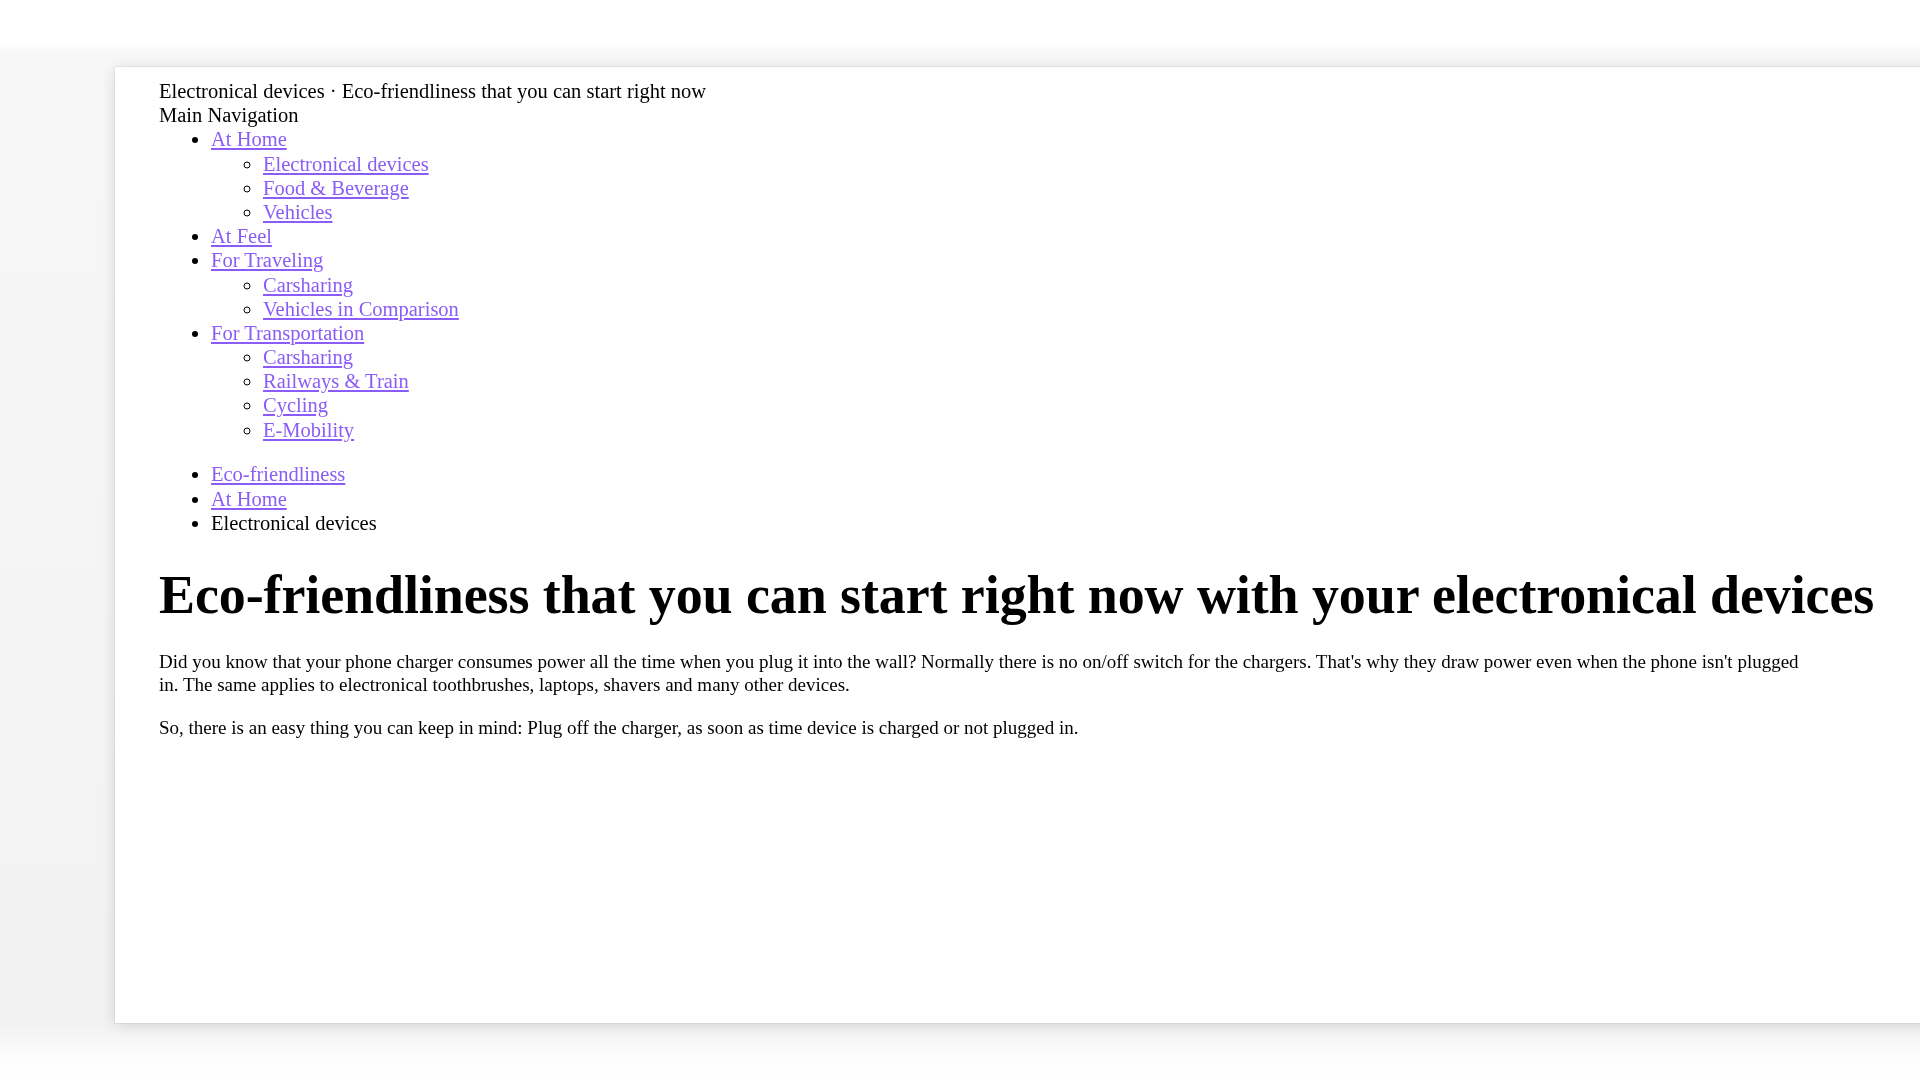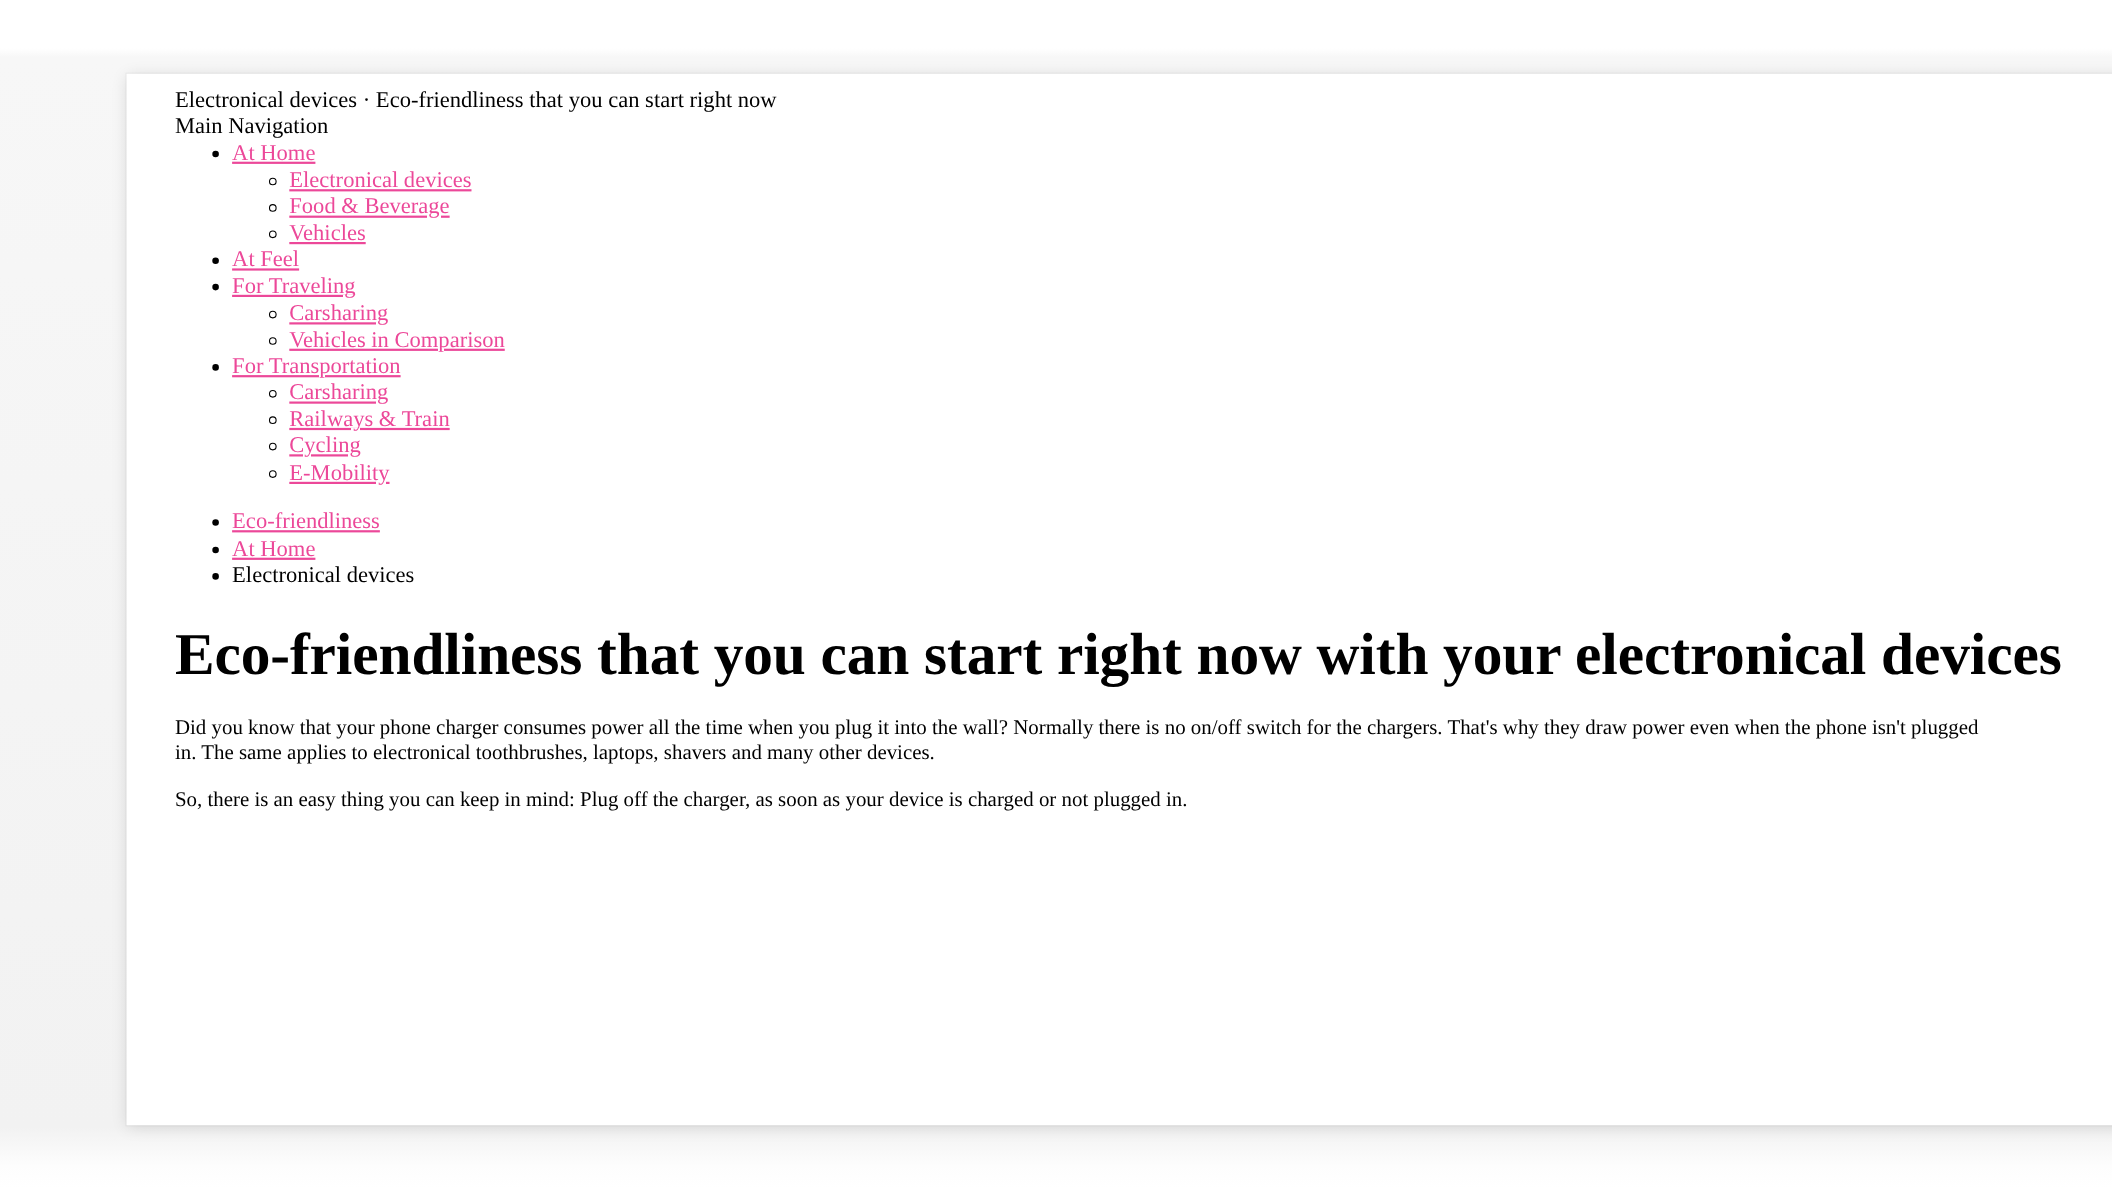--- a/index.html
+++ b/index.html
@@ -54,21 +54,21 @@
 
   .plain-line {
     margin: 0;
     padding: 0;
     font-size: 20.5px;
     line-height: 1.18;
     color: #000000;
   }
 
   a {
-    color: #ec4899;
+    color: #8b5cf6;
     text-decoration: underline;
   }
 
   ul {
     margin: 20.5px 0;
     padding-left: 52px;
     list-style-type: disc;
   }
   ul ul {
     margin: 0;
@@ -177,18 +177,18 @@
         </li>
         <li>
           <span>Electronical devices</span>
         </li>
       </ul>
 
       <h1>Eco-friendliness that you can start right now with your electronical devices</h1>
 
       <p class="body-text">Did you know that your phone charger consumes power all the time when you plug it into the wall? Normally there is no on/off switch for the chargers. That's why they draw power even when the phone isn't plugged in. The same applies to electronical toothbrushes, laptops, shavers and many other devices.</p>
 
-      <p class="body-text">So, there is an easy thing you can keep in mind: Plug off the charger, as soon as your device is charged or not plugged in.</p>
+      <p class="body-text">So, there is an easy thing you can keep in mind: Plug off the charger, as soon as time device is charged or not plugged in.</p>
 
 
     </div>
   </div>
 </div>
 
 </body></html>

